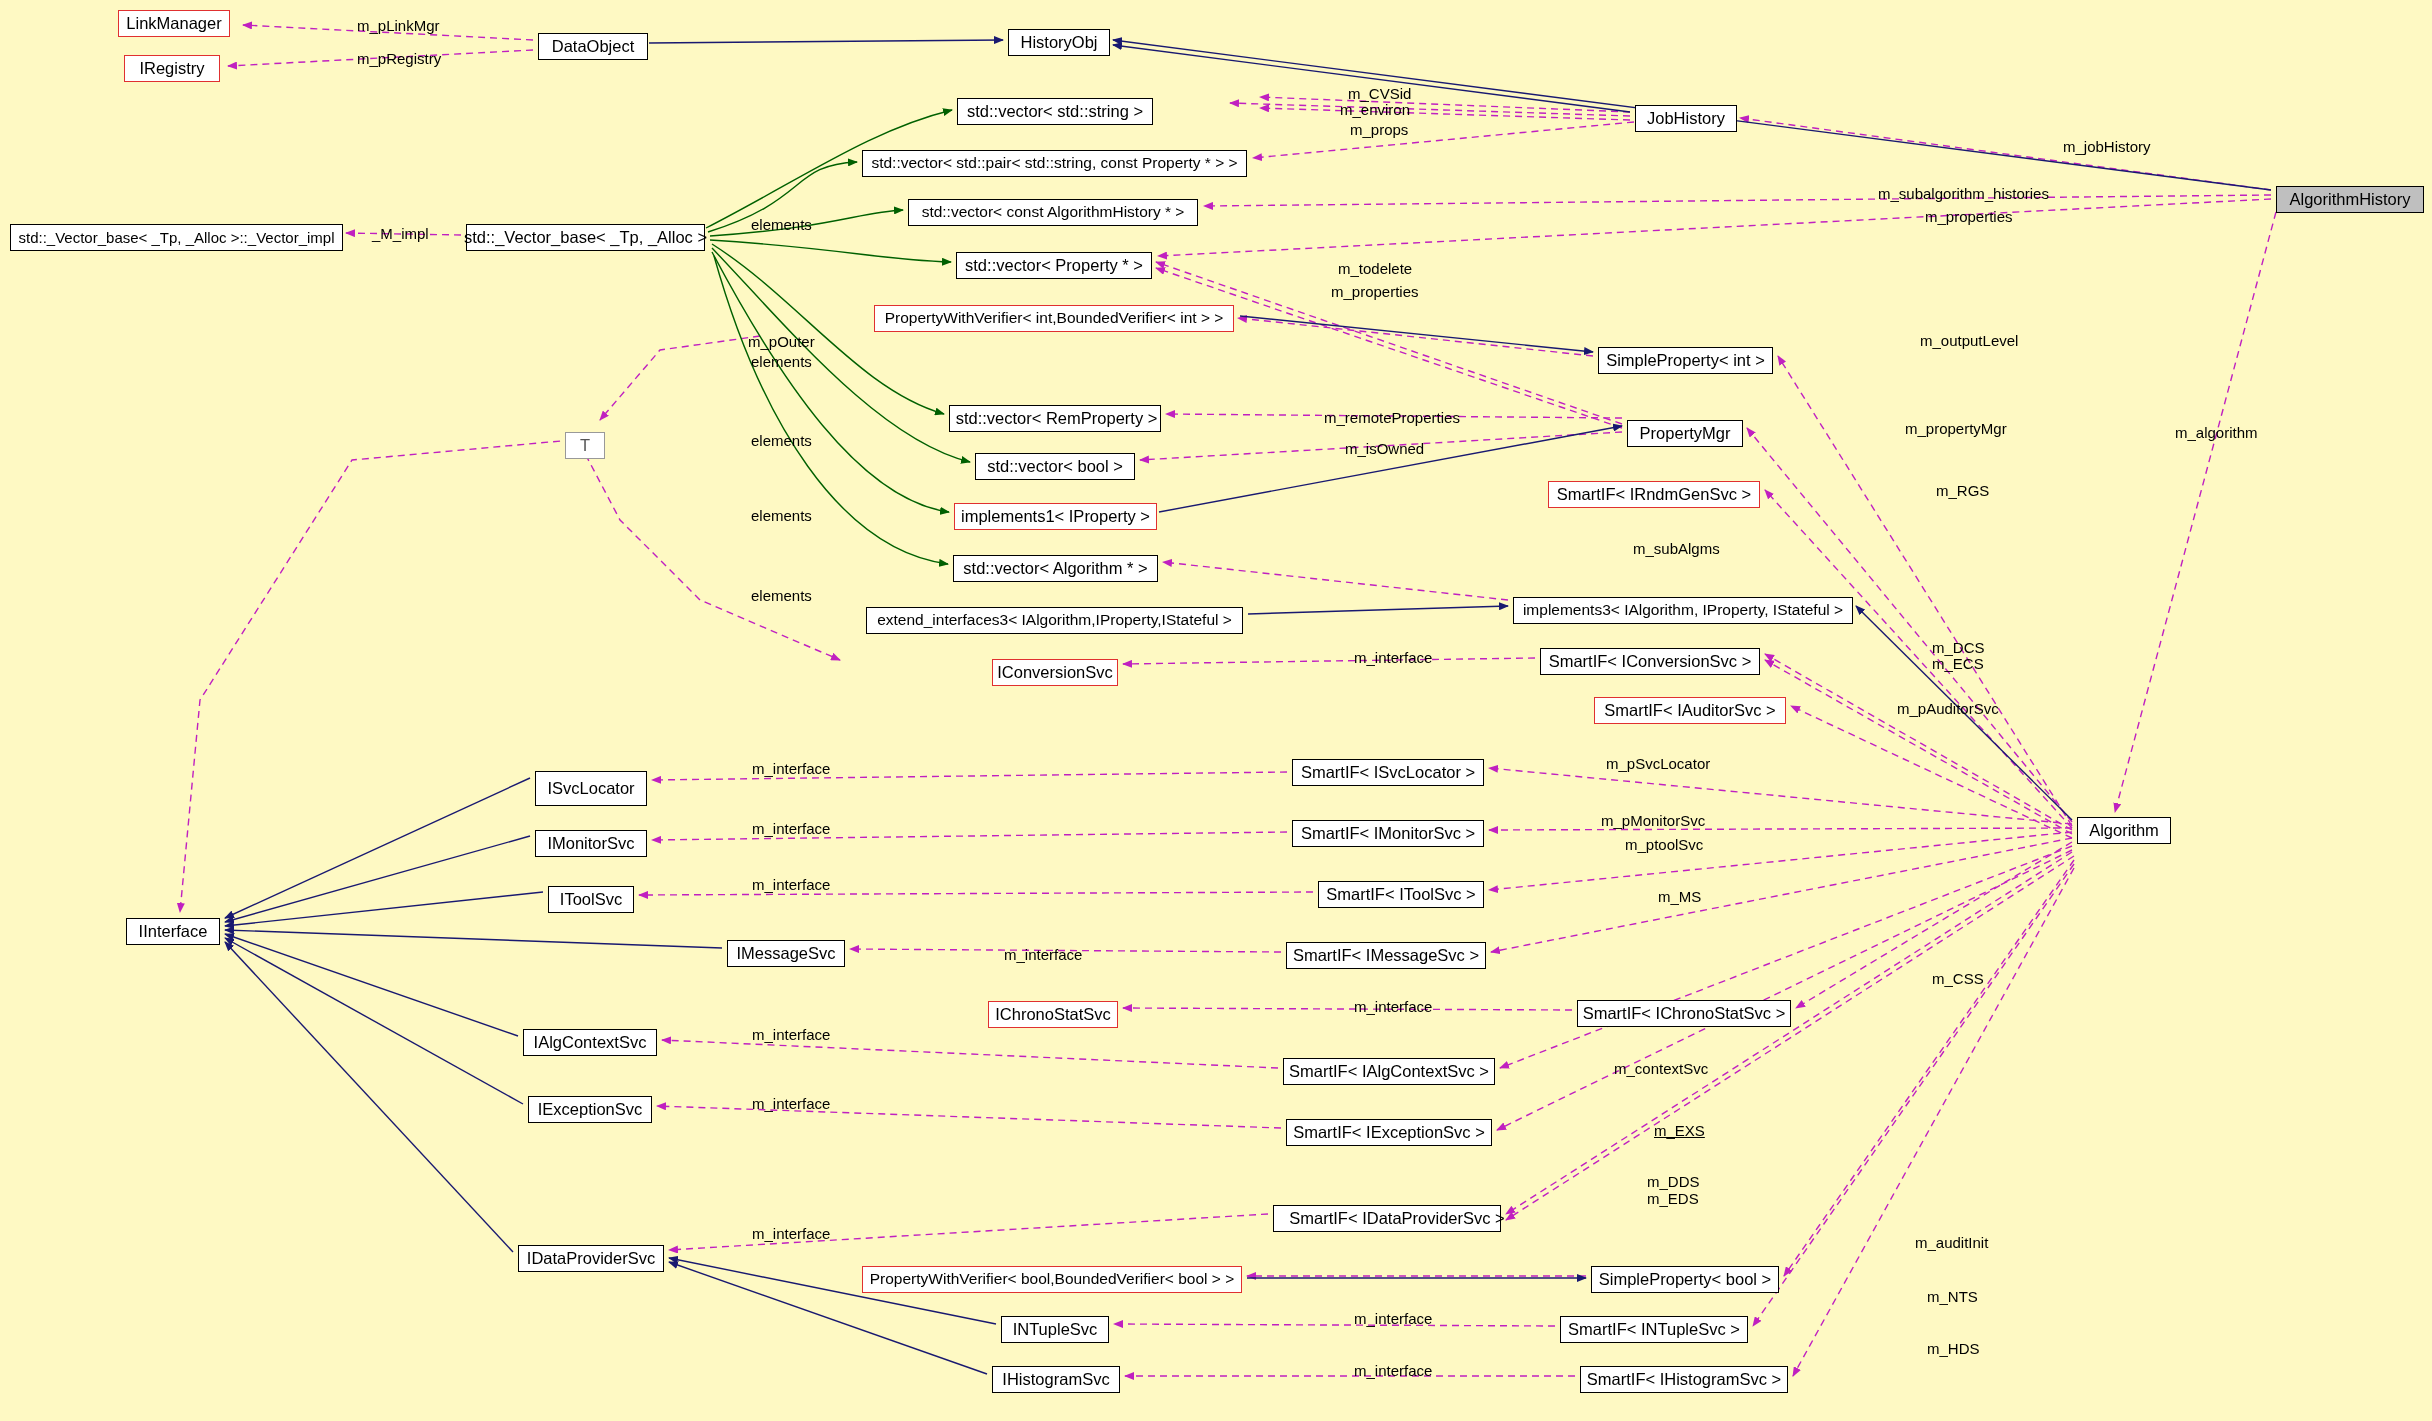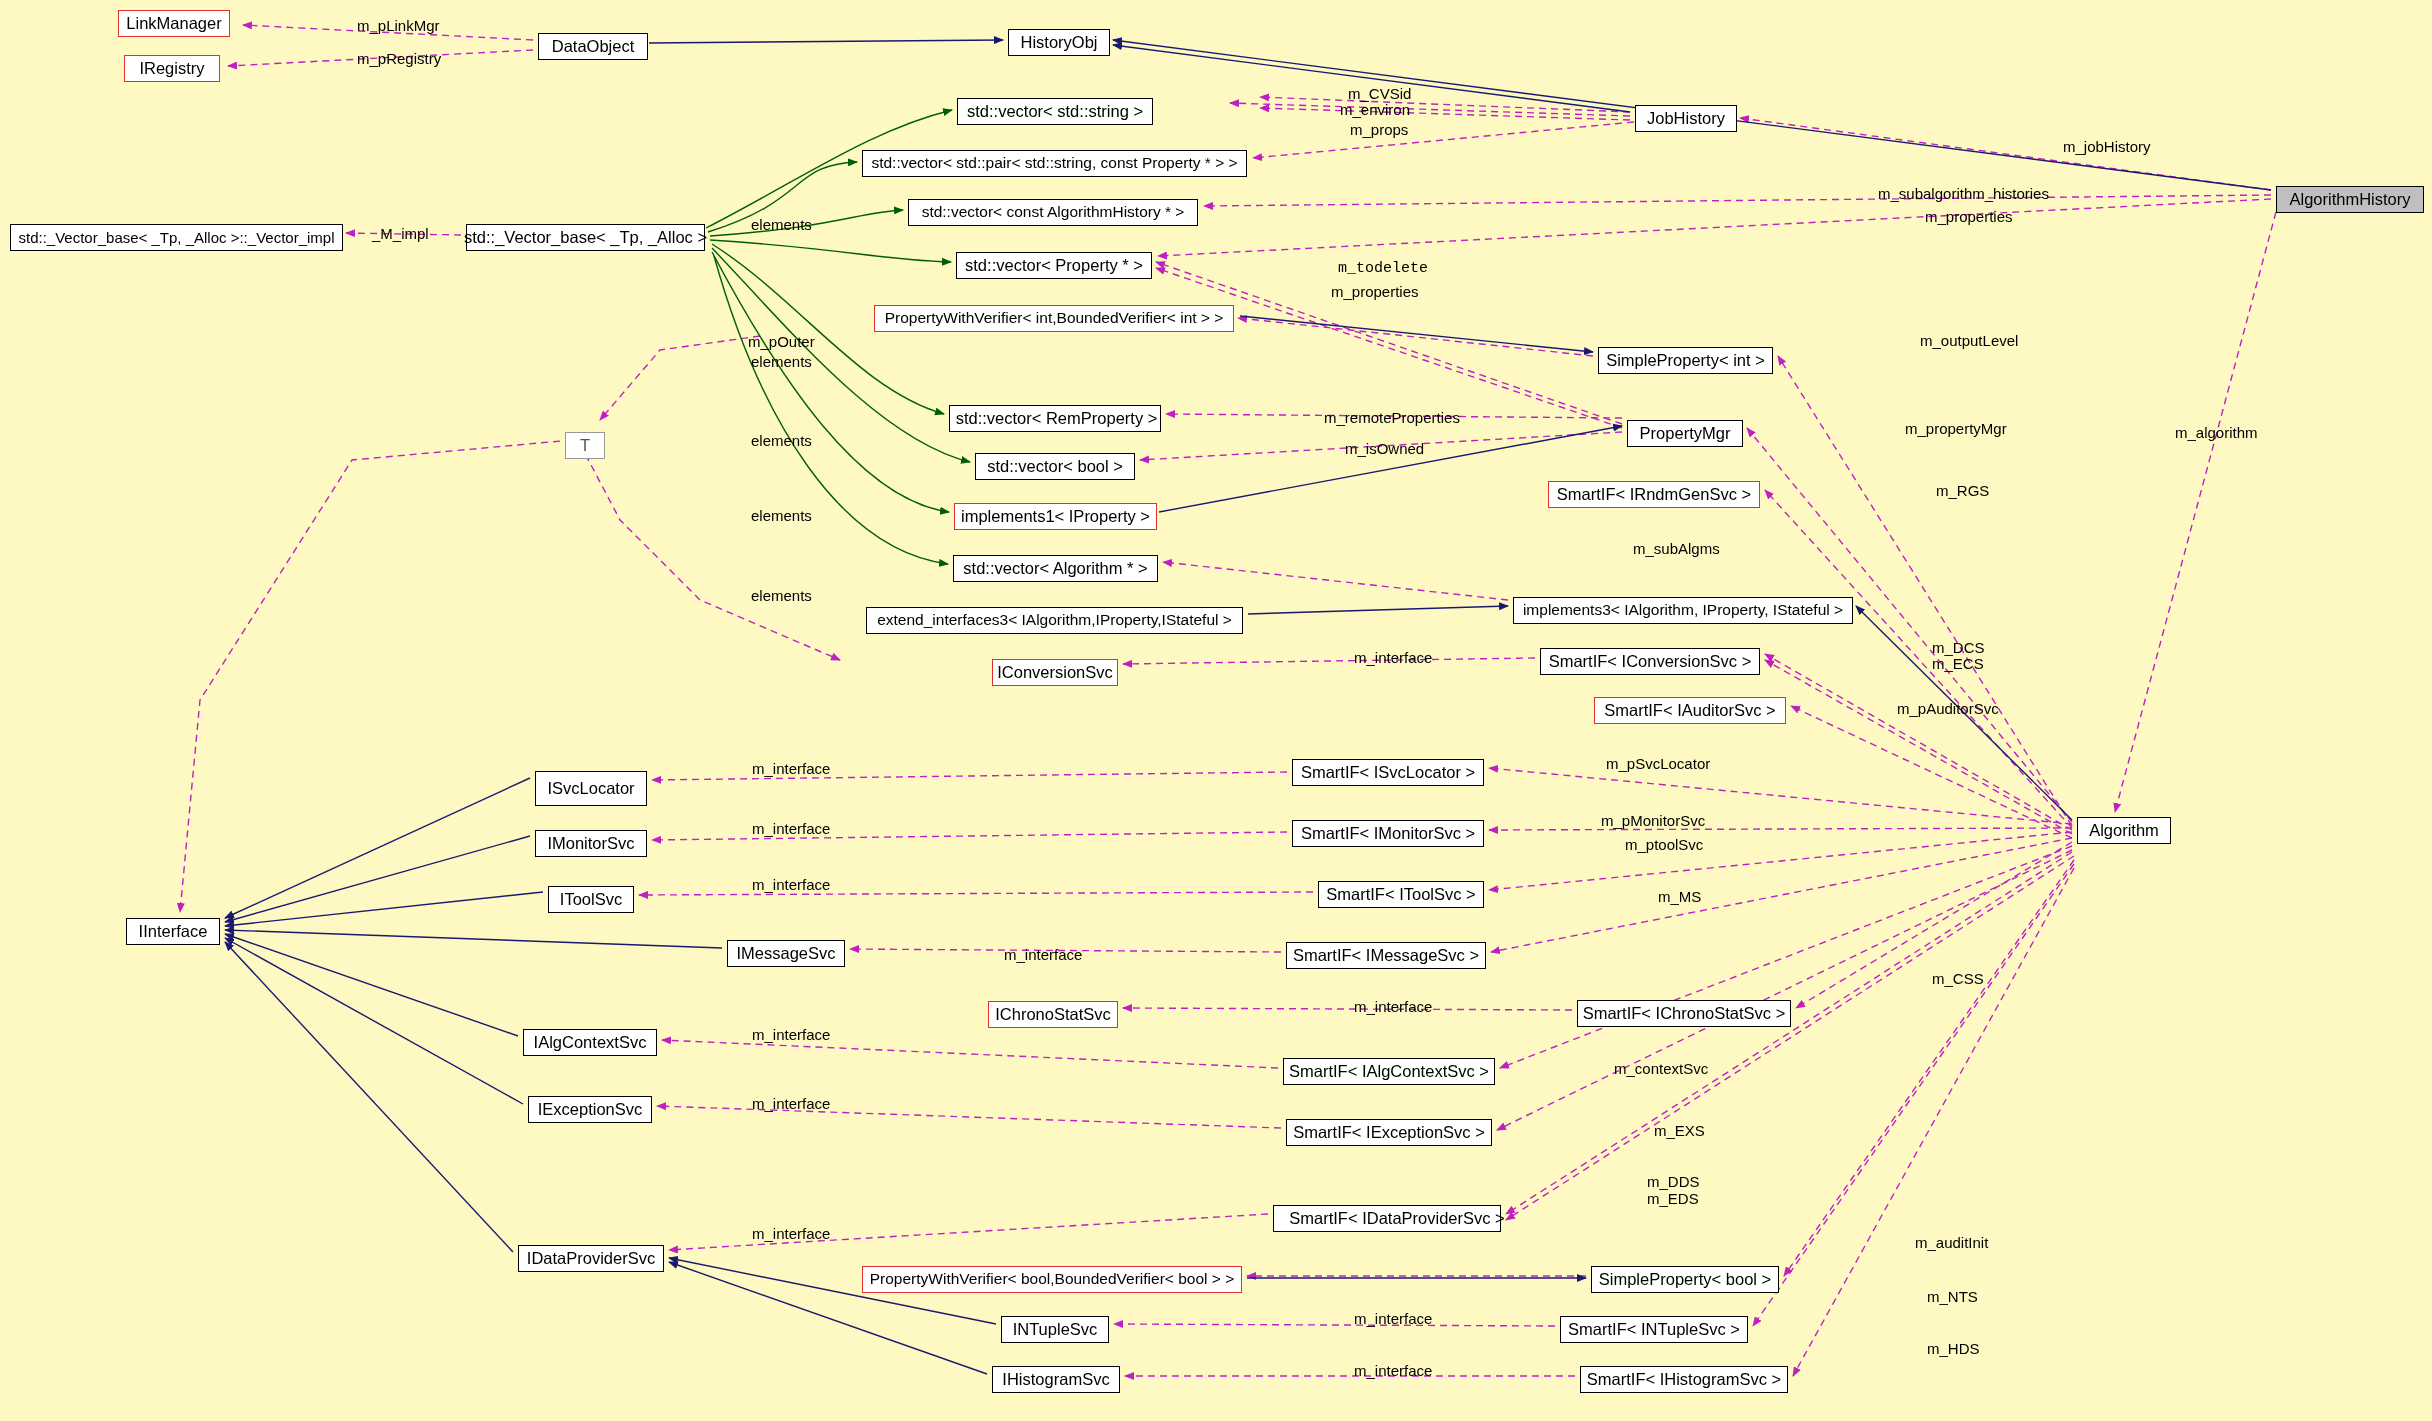--- a/index.html
+++ b/index.html
@@ -356,21 +356,21 @@
   <div class="edge-label" style="left:357px;top:17px;">m_pLinkMgr</div>
   <div class="edge-label" style="left:357px;top:50px;">m_pRegistry</div>
   <div class="edge-label" style="left:1348px;top:85px;">m_CVSid</div>
   <div class="edge-label" style="left:1340px;top:101px;">m_environ</div>
   <div class="edge-label" style="left:1350px;top:121px;">m_props</div>
   <div class="edge-label" style="left:2063px;top:138px;">m_jobHistory</div>
   <div class="edge-label" style="left:1878px;top:185px;">m_subalgorithm_histories</div>
   <div class="edge-label" style="left:1925px;top:208px;">m_properties</div>
   <div class="edge-label" style="left:372px;top:225px;">_M_impl</div>
   <div class="edge-label" style="left:751px;top:216px;">elements</div>
-  <div class="edge-label" style="left:1338px;top:260px;font-family:Liberation Mono, monospace;">m_todelete</div>
+  <div class="edge-label" style="left:1338px;top:260px;">m_todelete</div>
   <div class="edge-label" style="left:1331px;top:283px;">m_properties</div>
   <div class="edge-label" style="left:748px;top:333px;">m_pOuter</div>
   <div class="edge-label" style="left:751px;top:353px;">elements</div>
   <div class="edge-label" style="left:1920px;top:332px;">m_outputLevel</div>
   <div class="edge-label" style="left:1324px;top:409px;">m_remoteProperties</div>
   <div class="edge-label" style="left:1905px;top:420px;">m_propertyMgr</div>
   <div class="edge-label" style="left:751px;top:432px;">elements</div>
   <div class="edge-label" style="left:1345px;top:440px;">m_isOwned</div>
   <div class="edge-label" style="left:1936px;top:482px;">m_RGS</div>
   <div class="edge-label" style="left:751px;top:507px;">elements</div>
@@ -386,21 +386,21 @@
   <div class="edge-label" style="left:1601px;top:812px;">m_pMonitorSvc</div>
   <div class="edge-label" style="left:1625px;top:836px;">m_ptoolSvc</div>
   <div class="edge-label" style="left:752px;top:876px;">m_interface</div>
   <div class="edge-label" style="left:1658px;top:888px;">m_MS</div>
   <div class="edge-label" style="left:1004px;top:946px;">m_interface</div>
   <div class="edge-label" style="left:1354px;top:998px;">m_interface</div>
   <div class="edge-label" style="left:1932px;top:970px;">m_CSS</div>
   <div class="edge-label" style="left:752px;top:1026px;">m_interface</div>
   <div class="edge-label" style="left:1614px;top:1060px;">m_contextSvc</div>
   <div class="edge-label" style="left:752px;top:1095px;">m_interface</div>
-  <div class="edge-label" style="left:1654px;top:1122px;">m_EXS</div>
+  <div class="edge-label" style="left:1654px;top:1122px;text-decoration:underline;">m_EXS</div>
   <div class="edge-label" style="left:1647px;top:1173px;">m_DDS</div>
   <div class="edge-label" style="left:1647px;top:1190px;">m_EDS</div>
   <div class="edge-label" style="left:752px;top:1225px;">m_interface</div>
   <div class="edge-label" style="left:1915px;top:1234px;">m_auditInit</div>
   <div class="edge-label" style="left:1927px;top:1288px;">m_NTS</div>
   <div class="edge-label" style="left:1354px;top:1310px;">m_interface</div>
   <div class="edge-label" style="left:1927px;top:1340px;">m_HDS</div>
   <div class="edge-label" style="left:1354px;top:1362px;">m_interface</div>
   <div class="edge-label" style="left:2175px;top:424px;">m_algorithm</div>
 

